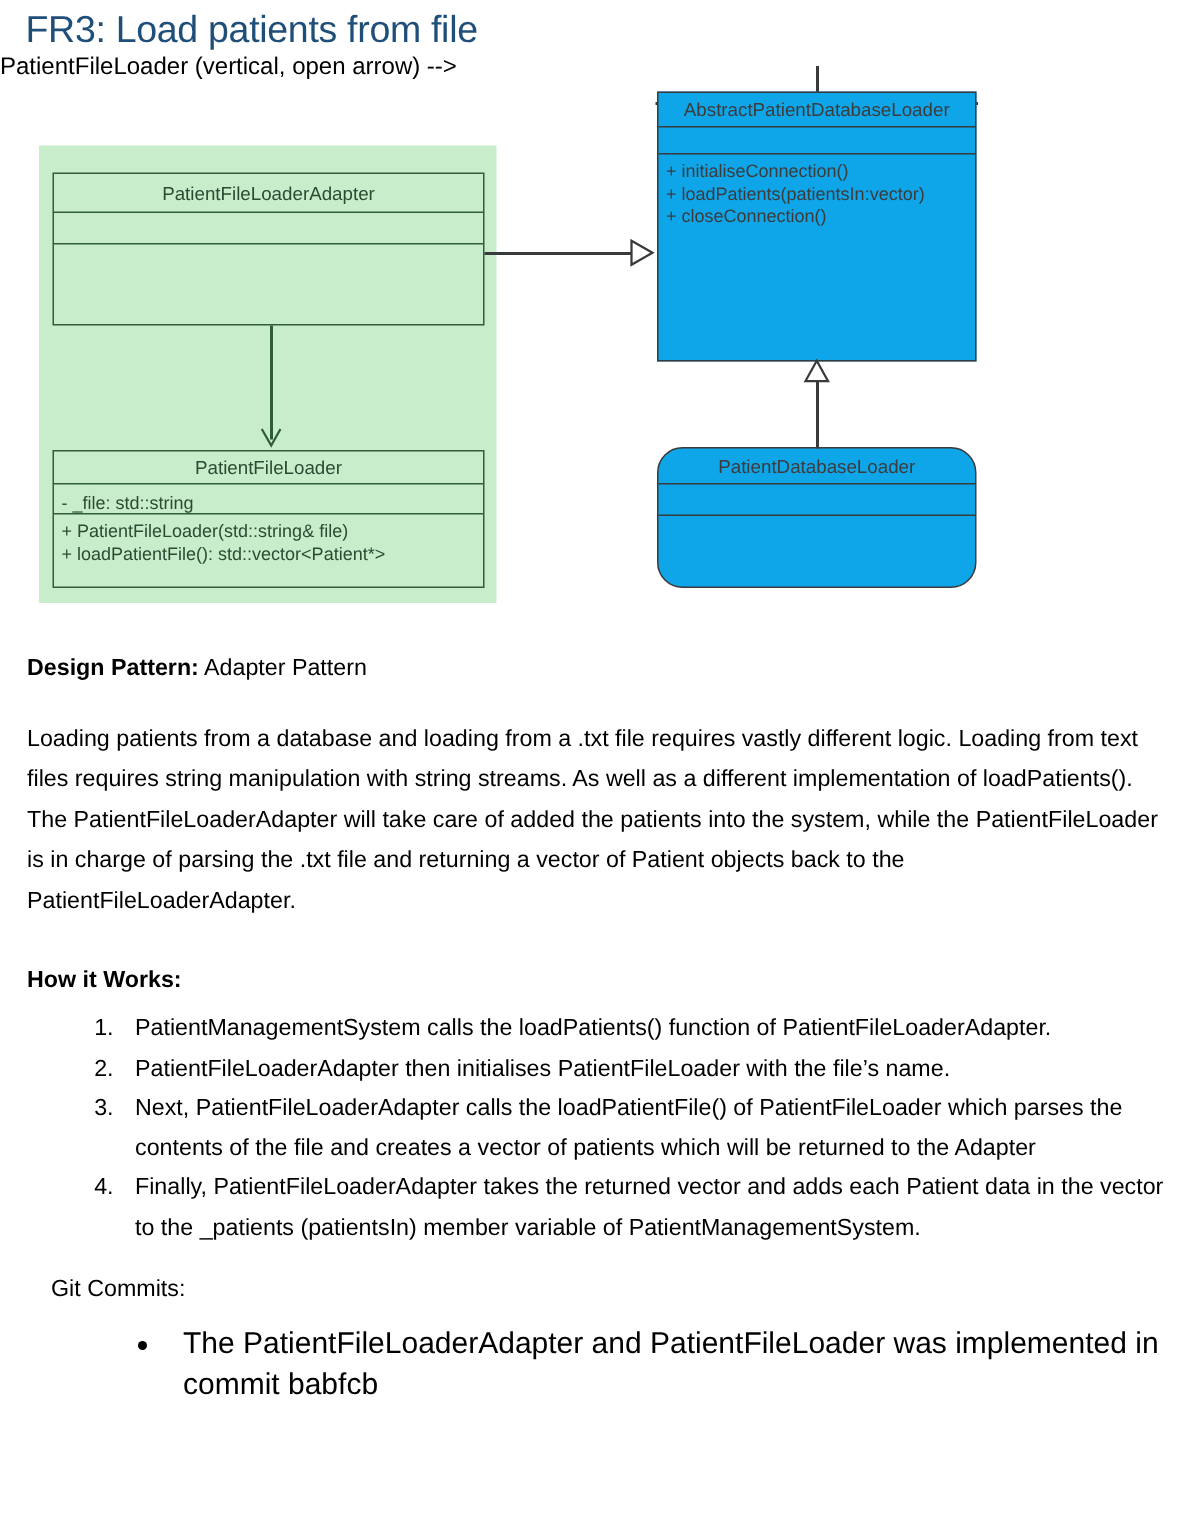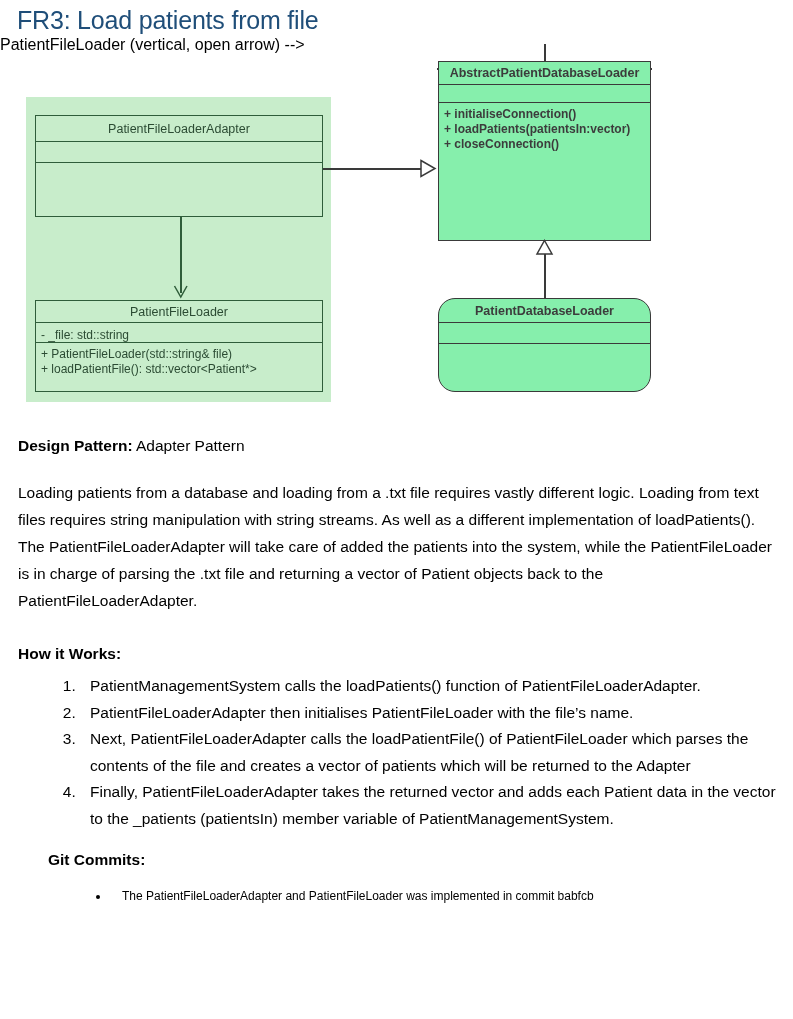--- a/index.html
+++ b/index.html
@@ -70,22 +70,21 @@
   .box-green .compartment:last-child {
     border-bottom: none;
   }
   .box-green .txt {
     color: #2b4b33;
   }
 
   
   .box-white {
     border: 1.5px solid #3a3a3a;
-    background: #86efac;
-    font-weight: bold;
+    background: #0ea5e9;
   }
   .box-white .compartment {
     border-bottom: 1.5px solid #3a3a3a;
   }
   .box-white .compartment:last-child {
     border-bottom: none;
   }
   .box-white .txt {
     color: #3c3c3c;
   }
@@ -144,30 +143,30 @@
     font-size: 15.5px;
     line-height: 26.5px;
   }
   ol.steps > li {
     padding-left: 10px;
     margin-bottom: 0px;
   }
   ul.commits {
     margin: 10px 0 17px 0;
     padding-left: 92px;
-    font-size: 12px;
+    font-size: 20px;
     line-height: 26.5px;
   }
   ul.commits > li {
     padding-left: 12px;
   }
   .git-head {
-    margin-left: 30px;
-    font-size: 15.5px;
-    font-weight: bold;
+    margin-left: 16px;
+    font-size: 15.5px;
+    font-weight: normal;
     line-height: 27px;
   }
 </style>
 </head>
 <body>
 
 <div class="page-title">FR3: Load patients from file</div>
 
 <div class="diagram">
 

